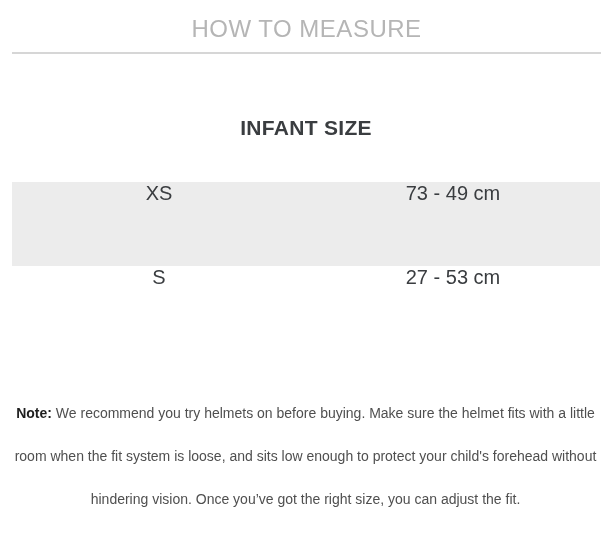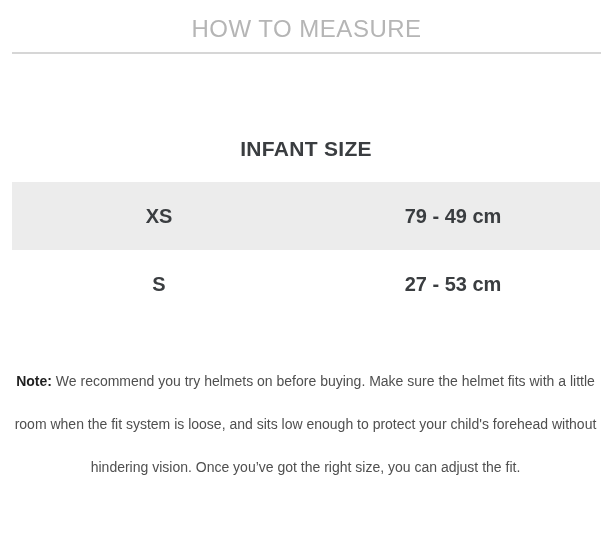--- a/index.html
+++ b/index.html
@@ -40,33 +40,33 @@
   .tab-active{
     color:var(--active);
     border-bottom:3px solid var(--line-dark);
   }
 
   
   .size-table{
     margin:62px 13px 0 12px;
   }
   .trow{
-    display:flex; align-items:center;
+    display:flex; align-items:flex-start;
   }
   .trow > div{
     flex:1 1 50%;
     text-align:center;
   }
   .thead{ height:66px; }
   .thead > div{
     font-weight:bold; font-size:21px;
     letter-spacing:0.3px;
     color:var(--active);
   }
-  .tbody-row{ height:68px; font-size:20px; color:var(--active);font-weight:bold; }
+  .tbody-row{ height:84px; font-size:20px; color:var(--active); }
   .row-alt{ background:var(--row-bg); }
 
   
   .note{
     margin:42px 14px 0 12px;
     font-size:14px; line-height:43px;
     color:var(--note-text);
     text-align:center;
   }
   .note b{ color:var(--note-bold); font-weight:bold; }
@@ -79,21 +79,21 @@
   <div class="tabs">
     <div class="tab tab-inactive">HOW TO MEASURE</div>
   </div>
 
   <div class="size-table">
     <div class="trow thead">
       <div>INFANT SIZE</div>
     </div>
     <div class="trow tbody-row row-alt">
       <div>XS</div>
-      <div>79 - 49 cm</div>
+      <div>73 - 49 cm</div>
     </div>
     <div class="trow tbody-row">
       <div>S</div>
       <div>27 - 53 cm</div>
     </div>
   </div>
 
   <p class="note"><b>Note:</b> <span>We recommend you try helmets on before buying. Make sure the helmet fits with a little room when the fit system is loose, and sits low enough to protect your child's forehead without hindering vision. Once you’ve got the right size, you can adjust the fit.</span></p>
 
 </div>

